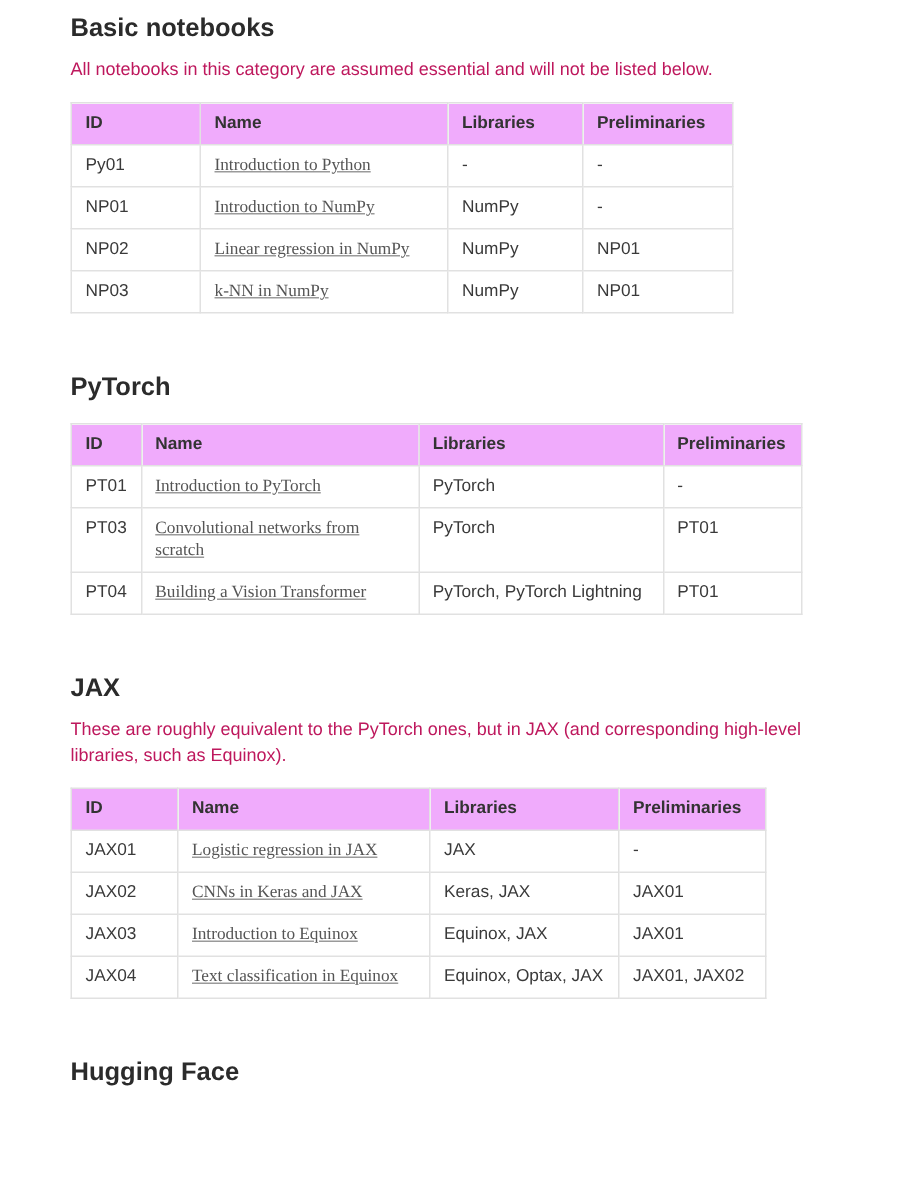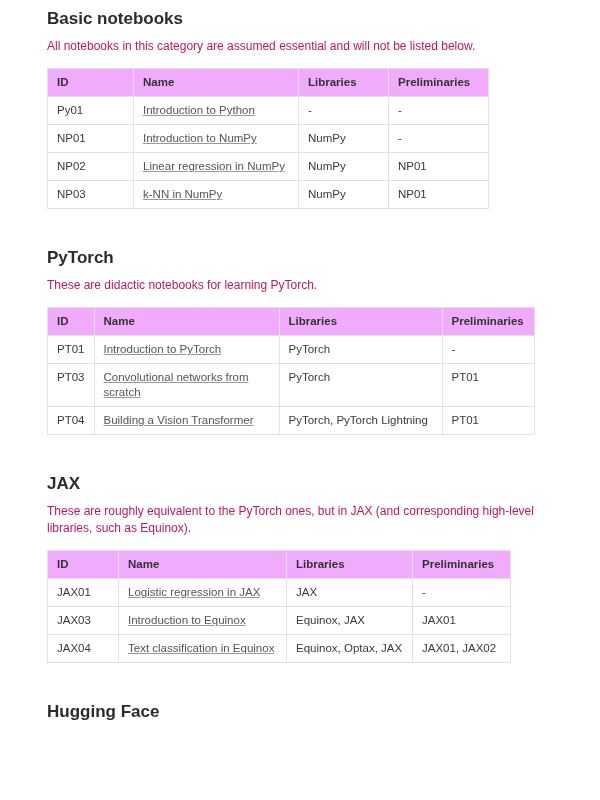--- a/index.html
+++ b/index.html
@@ -46,20 +46,21 @@
     font-weight: 700;
     color: #333333;
     white-space: nowrap;
   }
   td.nowrap { white-space: nowrap; }
   a.nb-link {
     color: #555555;
     text-decoration: underline;
     text-decoration-color: #9a9a9a;
     cursor: pointer;
+    font-family: Liberation Serif, serif;
   }
 </style>
 </head>
 <body>
 
 <div class="page">
 
   <div class="section">
     <h2 class="sec-heading">Basic notebooks</h2>
     <p class="sec-desc">All notebooks in this category are assumed essential and will not be listed below.</p>
@@ -102,21 +103,20 @@
           <td class="nowrap"><a class="nb-link">k-NN in NumPy</a></td>
           <td>NumPy</td>
           <td>NP01</td>
         </tr>
       </tbody>
     </table>
   </div>
 
   <div class="section">
     <h2 class="sec-heading">PyTorch</h2>
-    <p class="sec-desc">These are didactic notebooks for learning PyTorch.</p>
     <table class="nb-table">
       <colgroup>
           <col width="46">
           <col width="185">
           <col width="163">
           <col width="92">
         </colgroup>
       <thead>
         <tr>
           <th>ID</th>
@@ -167,20 +167,26 @@
         </tr>
       </thead>
       <tbody>
         <tr>
           <td class="nowrap">JAX01</td>
           <td class="nowrap"><a class="nb-link">Logistic regression in JAX</a></td>
           <td>JAX</td>
           <td>-</td>
         </tr>
         <tr>
+          <td class="nowrap">JAX02</td>
+          <td class="nowrap"><a class="nb-link">CNNs in Keras and JAX</a></td>
+          <td>Keras, JAX</td>
+          <td>JAX01</td>
+        </tr>
+        <tr>
           <td class="nowrap">JAX03</td>
           <td class="nowrap"><a class="nb-link">Introduction to Equinox</a></td>
           <td>Equinox, JAX</td>
           <td>JAX01</td>
         </tr>
         <tr>
           <td class="nowrap">JAX04</td>
           <td class="nowrap"><a class="nb-link">Text classification in Equinox</a></td>
           <td class="nowrap">Equinox, Optax, JAX</td>
           <td class="nowrap">JAX01, JAX02</td>

